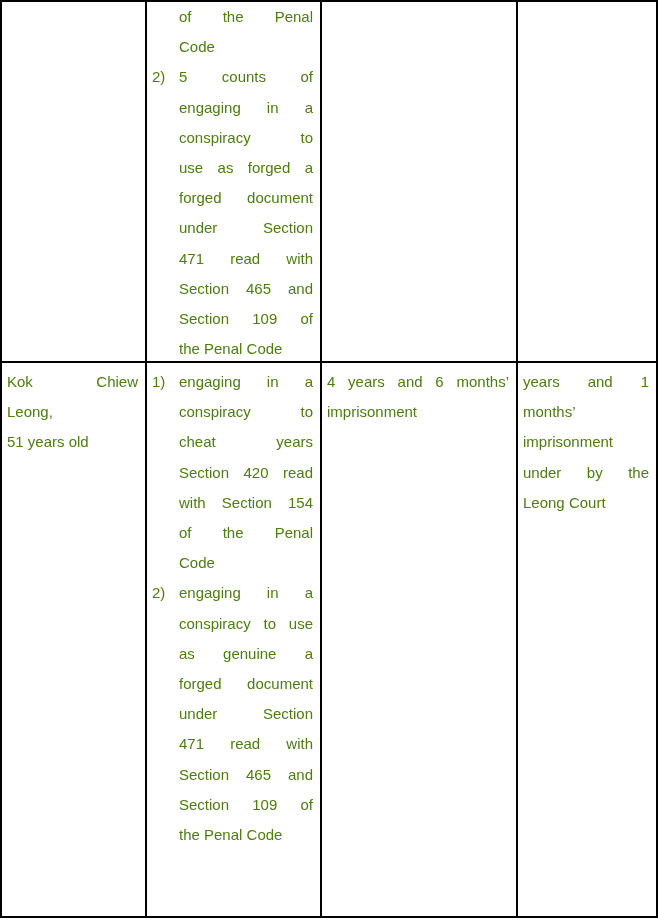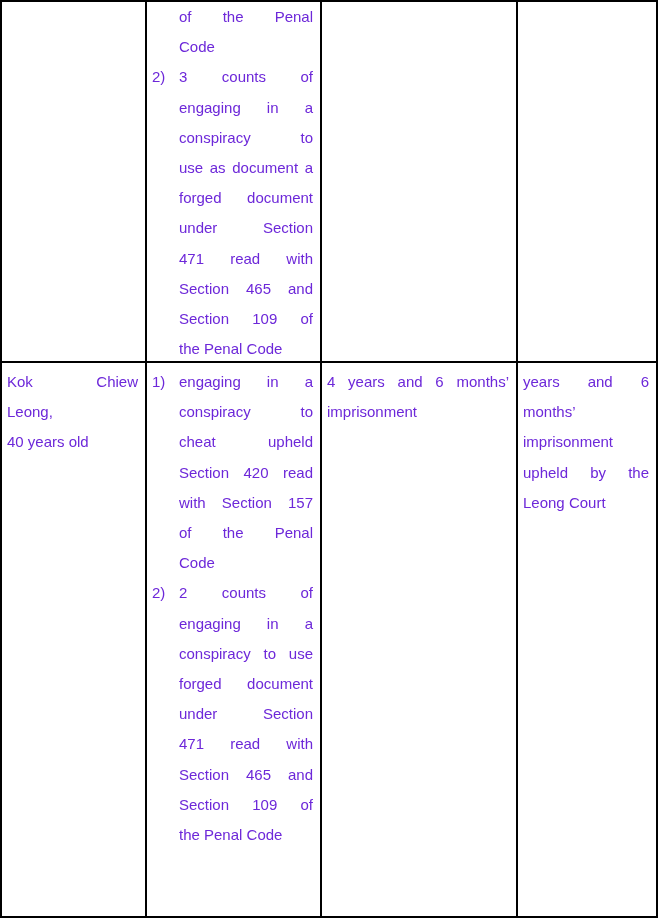--- a/index.html
+++ b/index.html
@@ -3,21 +3,21 @@
 <meta charset="utf-8">
 <style>
   html, body { margin: 0; padding: 0; background: #ffffff; }
   .page {
     position: relative;
     width: 658px;
     height: 920px;
     background: #ffffff;
     font-family: "Liberation Sans", sans-serif;
     font-size: 15px;
-    color: #6d28d9;
+    color: #4d7c0f;
     overflow: hidden;
   }
   .doc-table {
     position: absolute;
     left: 0;
     top: 0;
     width: 658px;
     height: 918px;
     box-sizing: border-box;
     display: grid;
@@ -61,24 +61,24 @@
       <div class="charge-item">
         <span class="charge-marker"></span>
         <div class="charge-text">
             <div class="tline">of the Penal</div>
             <div class="tline tline-last">Code</div>
           </div>
       </div>
       <div class="charge-item">
         <span class="charge-marker">2)</span>
         <div class="charge-text">
-            <div class="tline">3 counts of</div>
+            <div class="tline">5 counts of</div>
             <div class="tline">engaging in a</div>
             <div class="tline">conspiracy to</div>
-            <div class="tline">use as document a</div>
+            <div class="tline">use as forged a</div>
             <div class="tline">forged document</div>
             <div class="tline">under Section</div>
             <div class="tline">471 read with</div>
             <div class="tline">Section 465 and</div>
             <div class="tline">Section 109 of</div>
             <div class="tline tline-last">the Penal Code</div>
           </div>
       </div>
     </div>
 
@@ -87,64 +87,64 @@
     </div>
 
     <div class="cell r1">
       <div></div>
     </div>
 
     <div class="cell r2 cb-right">
       <div>
           <div class="tline">Kok Chiew</div>
           <div class="tline">Leong,</div>
-          <div class="tline tline-last">40 years old</div>
+          <div class="tline tline-last">51 years old</div>
         </div>
     </div>
 
     <div class="cell r2 cb-right">
       <div class="charge-item">
         <span class="charge-marker">1)</span>
         <div class="charge-text">
             <div class="tline">engaging in a</div>
             <div class="tline">conspiracy to</div>
-            <div class="tline">cheat upheld</div>
+            <div class="tline">cheat years</div>
             <div class="tline">Section 420 read</div>
-            <div class="tline">with Section 157</div>
+            <div class="tline">with Section 154</div>
             <div class="tline">of the Penal</div>
             <div class="tline tline-last">Code</div>
           </div>
       </div>
       <div class="charge-item">
         <span class="charge-marker">2)</span>
         <div class="charge-text">
-            <div class="tline">2 counts of</div>
             <div class="tline">engaging in a</div>
             <div class="tline">conspiracy to use</div>
+            <div class="tline">as genuine a</div>
             <div class="tline">forged document</div>
             <div class="tline">under Section</div>
             <div class="tline">471 read with</div>
             <div class="tline">Section 465 and</div>
             <div class="tline">Section 109 of</div>
             <div class="tline tline-last">the Penal Code</div>
           </div>
       </div>
     </div>
 
     <div class="cell r2 cb-right">
       <div>
           <div class="tline">4 years and 6 months’</div>
           <div class="tline tline-last">imprisonment</div>
         </div>
     </div>
 
     <div class="cell r2">
       <div>
-          <div class="tline">years and 6</div>
+          <div class="tline">years and 1</div>
           <div class="tline">months’</div>
           <div class="tline">imprisonment</div>
-          <div class="tline">upheld by the</div>
+          <div class="tline">under by the</div>
           <div class="tline tline-last">Leong Court</div>
         </div>
     </div>
 
   </div>
 </div>
 
 </body></html>

